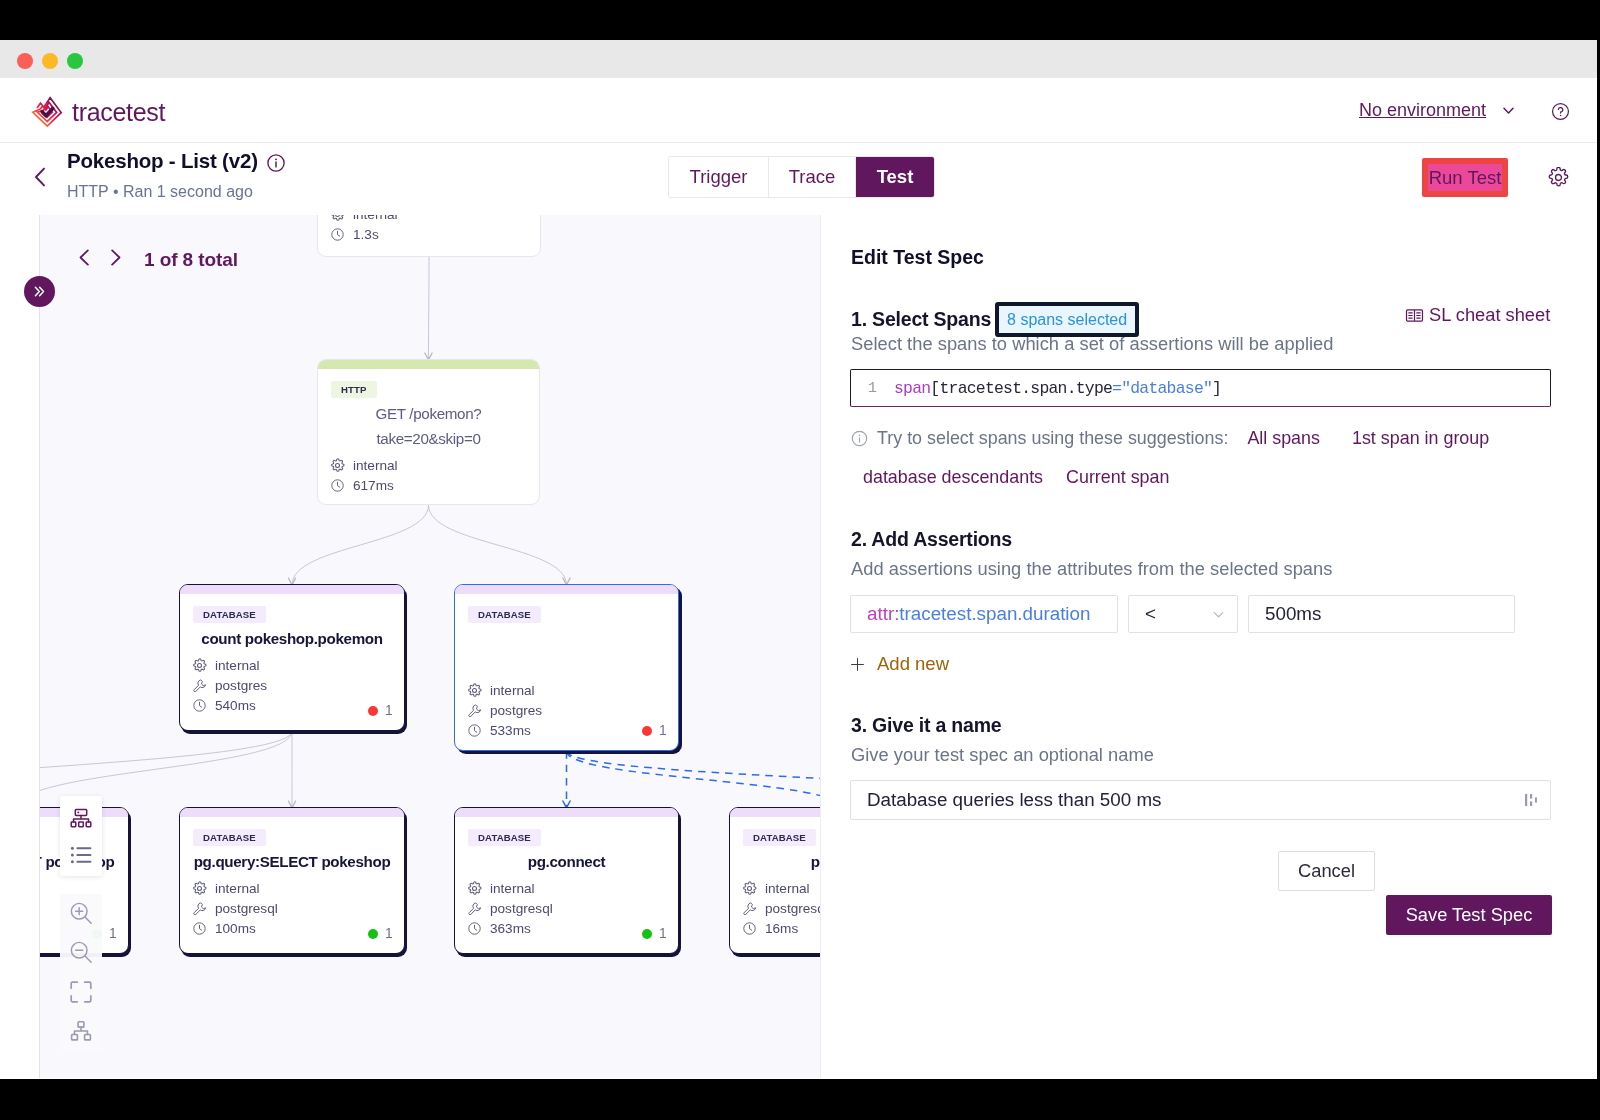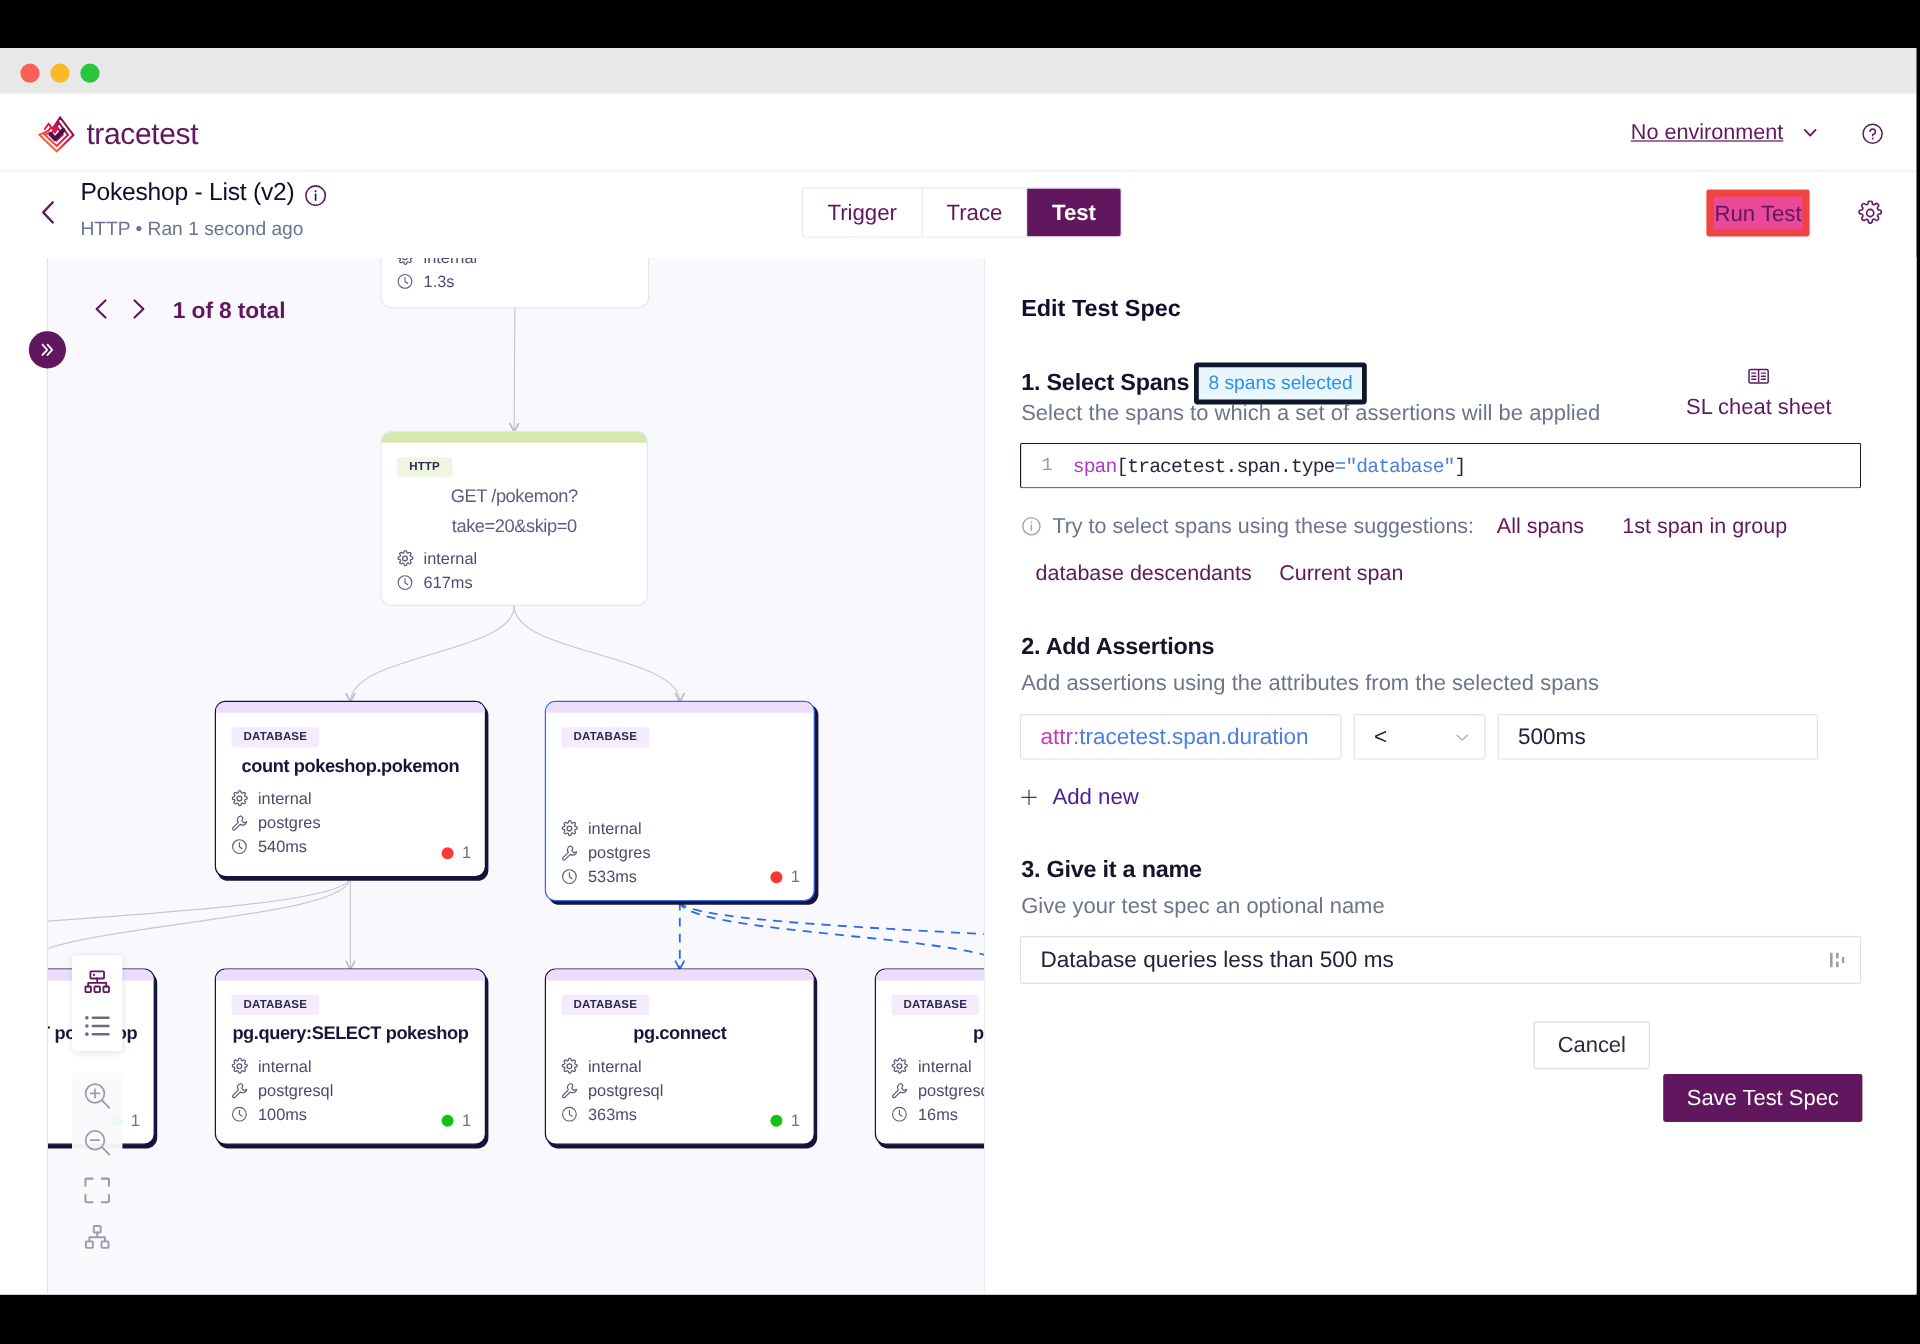--- a/index.html
+++ b/index.html
@@ -20,21 +20,21 @@
   .brand{position:absolute;left:29px;top:17px;display:flex;align-items:center;gap:7px;}
   .brandtxt{font-size:25px;color:#61175e;letter-spacing:-.3px;font-family:"Liberation Sans",sans-serif;}
   .envsel{position:absolute;left:1359px;top:22px;display:flex;align-items:center;gap:14px;
           color:#61175e;font-size:18px;text-decoration:underline;}
   .helpicon{position:absolute;left:1551px;top:24px;line-height:0;}
 
   
   .pghead{position:absolute;left:0;top:103px;width:1597px;height:73px;background:#fff;
           border-bottom:1px solid #ededed;}
   .backarrow{position:absolute;left:31px;top:23px;line-height:0;}
-  .pgtitle{position:absolute;left:67px;top:6px;font-size:20.5px;font-weight:normal;color:#0f0e2c;
+  .pgtitle{position:absolute;left:67px;top:6px;font-size:20.5px;font-weight:bold;color:#0f0e2c;
            letter-spacing:-.2px;display:flex;align-items:center;gap:9px;}
   .pgsub{position:absolute;left:67px;top:40px;font-size:16px;color:#687492;}
   .segwrap{position:absolute;left:668px;top:13px;display:flex;border:1px solid #e8e8ec;border-radius:3px;overflow:hidden;}
   .seg{height:40px;display:flex;align-items:center;justify-content:center;
        font-size:18.5px;color:#61175e;background:#fff;border-right:1px solid #e8e8ec;}
   .seg:last-child{border-right:none;}
   .seg.active{background:#61175e;color:#fff;font-weight:bold;}
   .runtest{position:absolute;left:1422px;top:15px;width:86px;height:39px;border:6px solid #ef4444;
            border-radius:2px;display:flex;align-items:center;justify-content:center;box-sizing:border-box;
            color:#61175e;font-size:18.5px;background:#ec4899;}
@@ -85,21 +85,21 @@
   .lineno{width:43px;text-align:center;color:#9a9aa8;font-size:15.5px;
           font-family:"Liberation Mono",monospace;}
   .code{font-family:"Liberation Mono",monospace;font-size:16.4px;letter-spacing:-.75px;}
   .c-kw{color:#a93bc7;}
   .c-pl{color:#26263c;}
   .c-str{color:#4a7fe0;}
   .sugg{position:absolute;font-size:17.9px;color:#6b7489;display:flex;align-items:center;gap:9px;}
   .sg{color:#61175e;font-size:17.9px;}
   .inp{position:absolute;box-sizing:border-box;height:38px;border:1px solid #dfe0e8;border-radius:2px;
        background:#fff;display:flex;align-items:center;padding:0 16px;font-size:18.8px;color:#22223a;}
-  .addnew{position:absolute;display:flex;align-items:center;gap:12px;color:#4c1d95;font-size:18.5px;}
+  .addnew{position:absolute;display:flex;align-items:center;gap:12px;color:#a16207;font-size:18.5px;}
   .btn{position:absolute;box-sizing:border-box;height:40px;display:flex;align-items:center;
        justify-content:center;font-size:18.3px;border-radius:2px;}
   .btn-ghost{border:1px solid #dcdce2;color:#2a2a3c;background:#fff;}
   .btn-prim{background:#61175e;color:#fff;margin-top:44px;}
 </style>
 </head>
 <body>
 
 <div id="win">
 
@@ -470,21 +470,21 @@
       <span class="pagertxt">1 of 8 total</span>
     </div>
 
     <div class="rpanel">
       <div class="rtitle">Edit Test Spec</div>
 
       <div style="position:absolute;left:30px;top:87px;display:flex;align-items:center;gap:4px;">
         <span class="sechead">1. Select Spans</span>
         <span class="chip">8 spans selected</span>
       </div>
-      <div class="cheat" style="top:89px;flex-direction:column;">
+      <div class="cheat" style="top:89px;">
         <svg width="19" height="19" viewBox="0 0 20 20">
           <rect x="1.6" y="4.1" width="16.8" height="11.8" rx="1.1" fill="none" stroke="#61175e" stroke-width="1.3"></rect>
           <path d="M10 4.4 V15.6" stroke="#61175e" stroke-width="1.3"></path>
           <path d="M4 7.3 H7.6 M4 10 H7.6 M4 12.7 H7.6 M12.4 7.3 H16 M12.4 10 H16 M12.4 12.7 H16" stroke="#61175e" stroke-width="1.2" stroke-linecap="round"></path>
         </svg>
         <span>SL cheat sheet</span>
       </div>
       <div class="secdesc" style="position:absolute;left:30px;top:118px;">Select the spans to which a set of assertions will be applied</div>
 
       <div class="editor" style="left:29px;top:154px;width:701px;">

